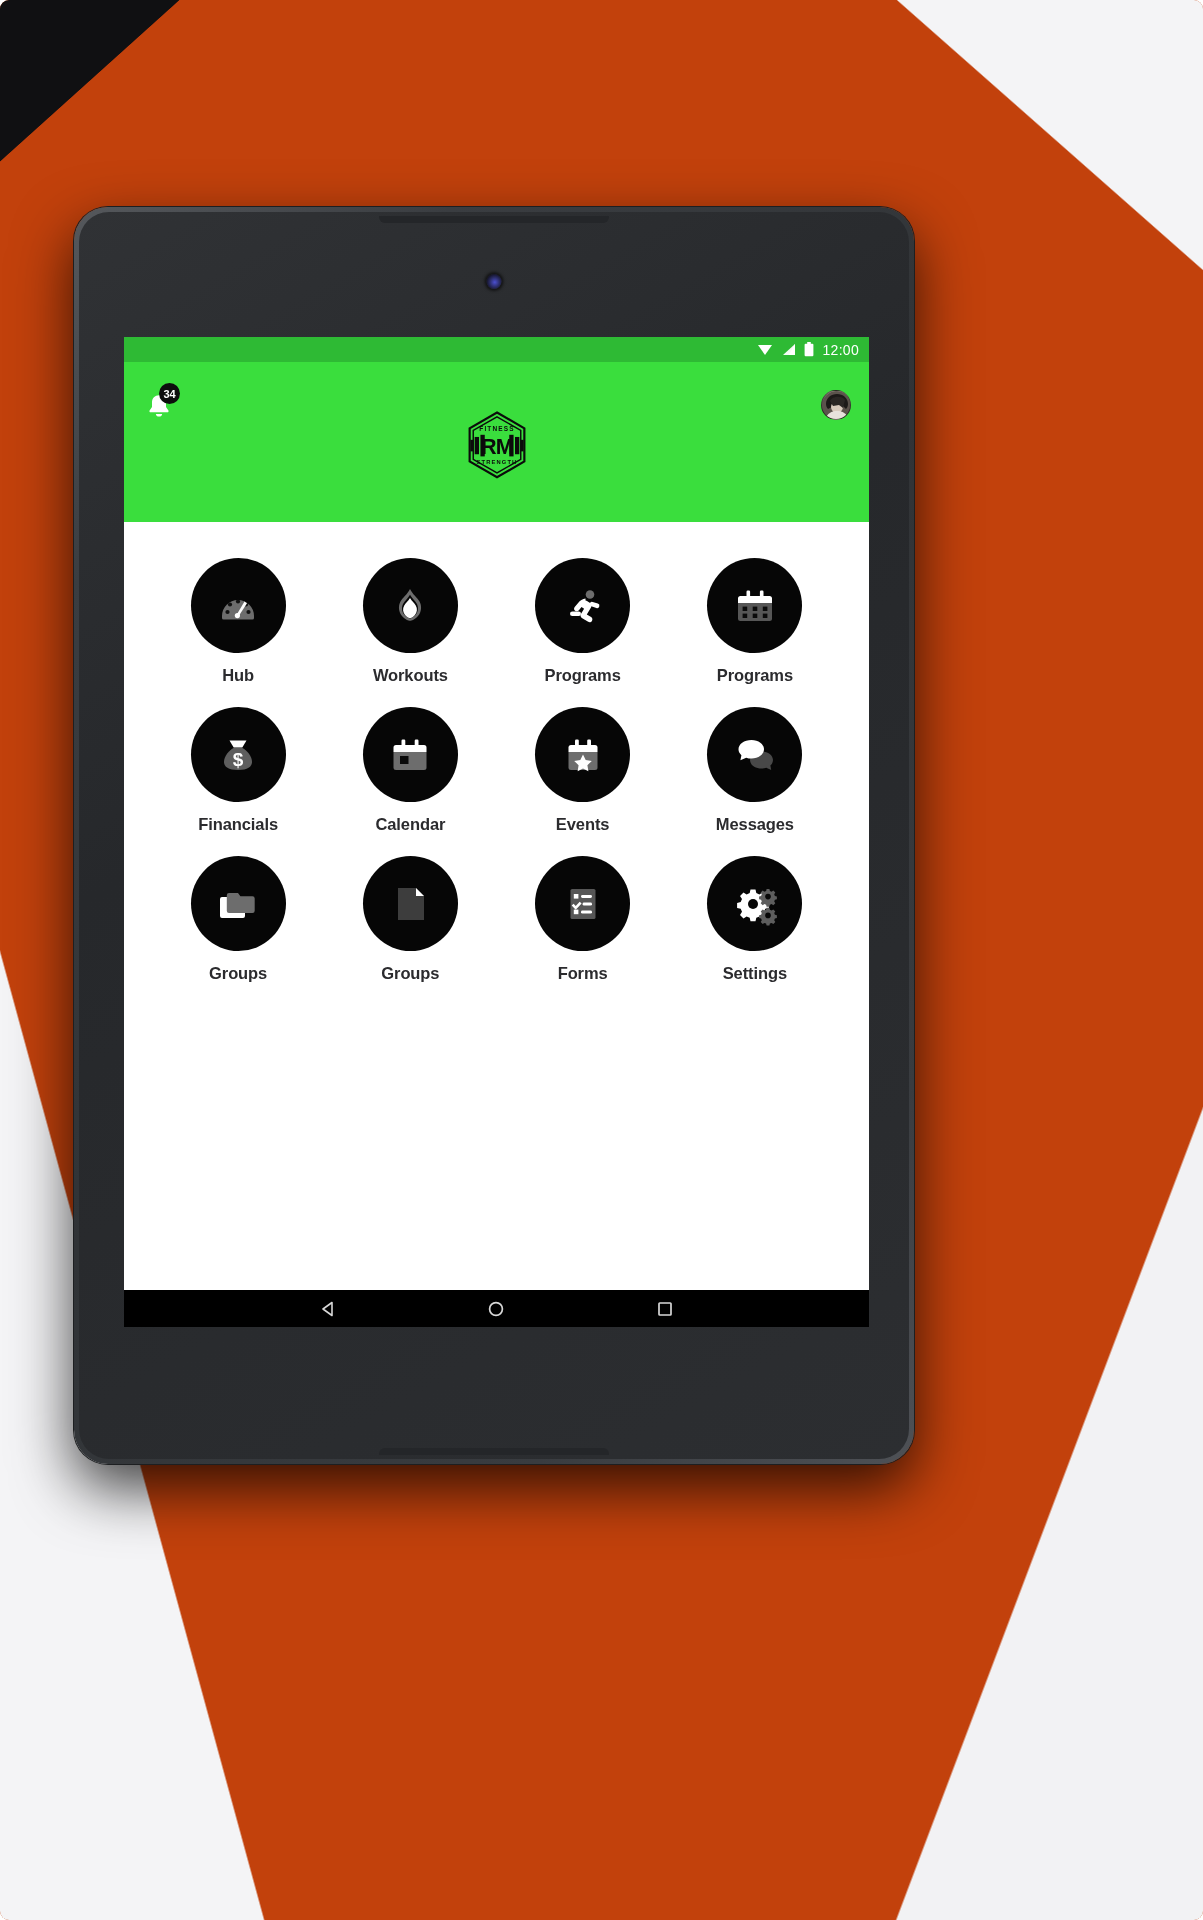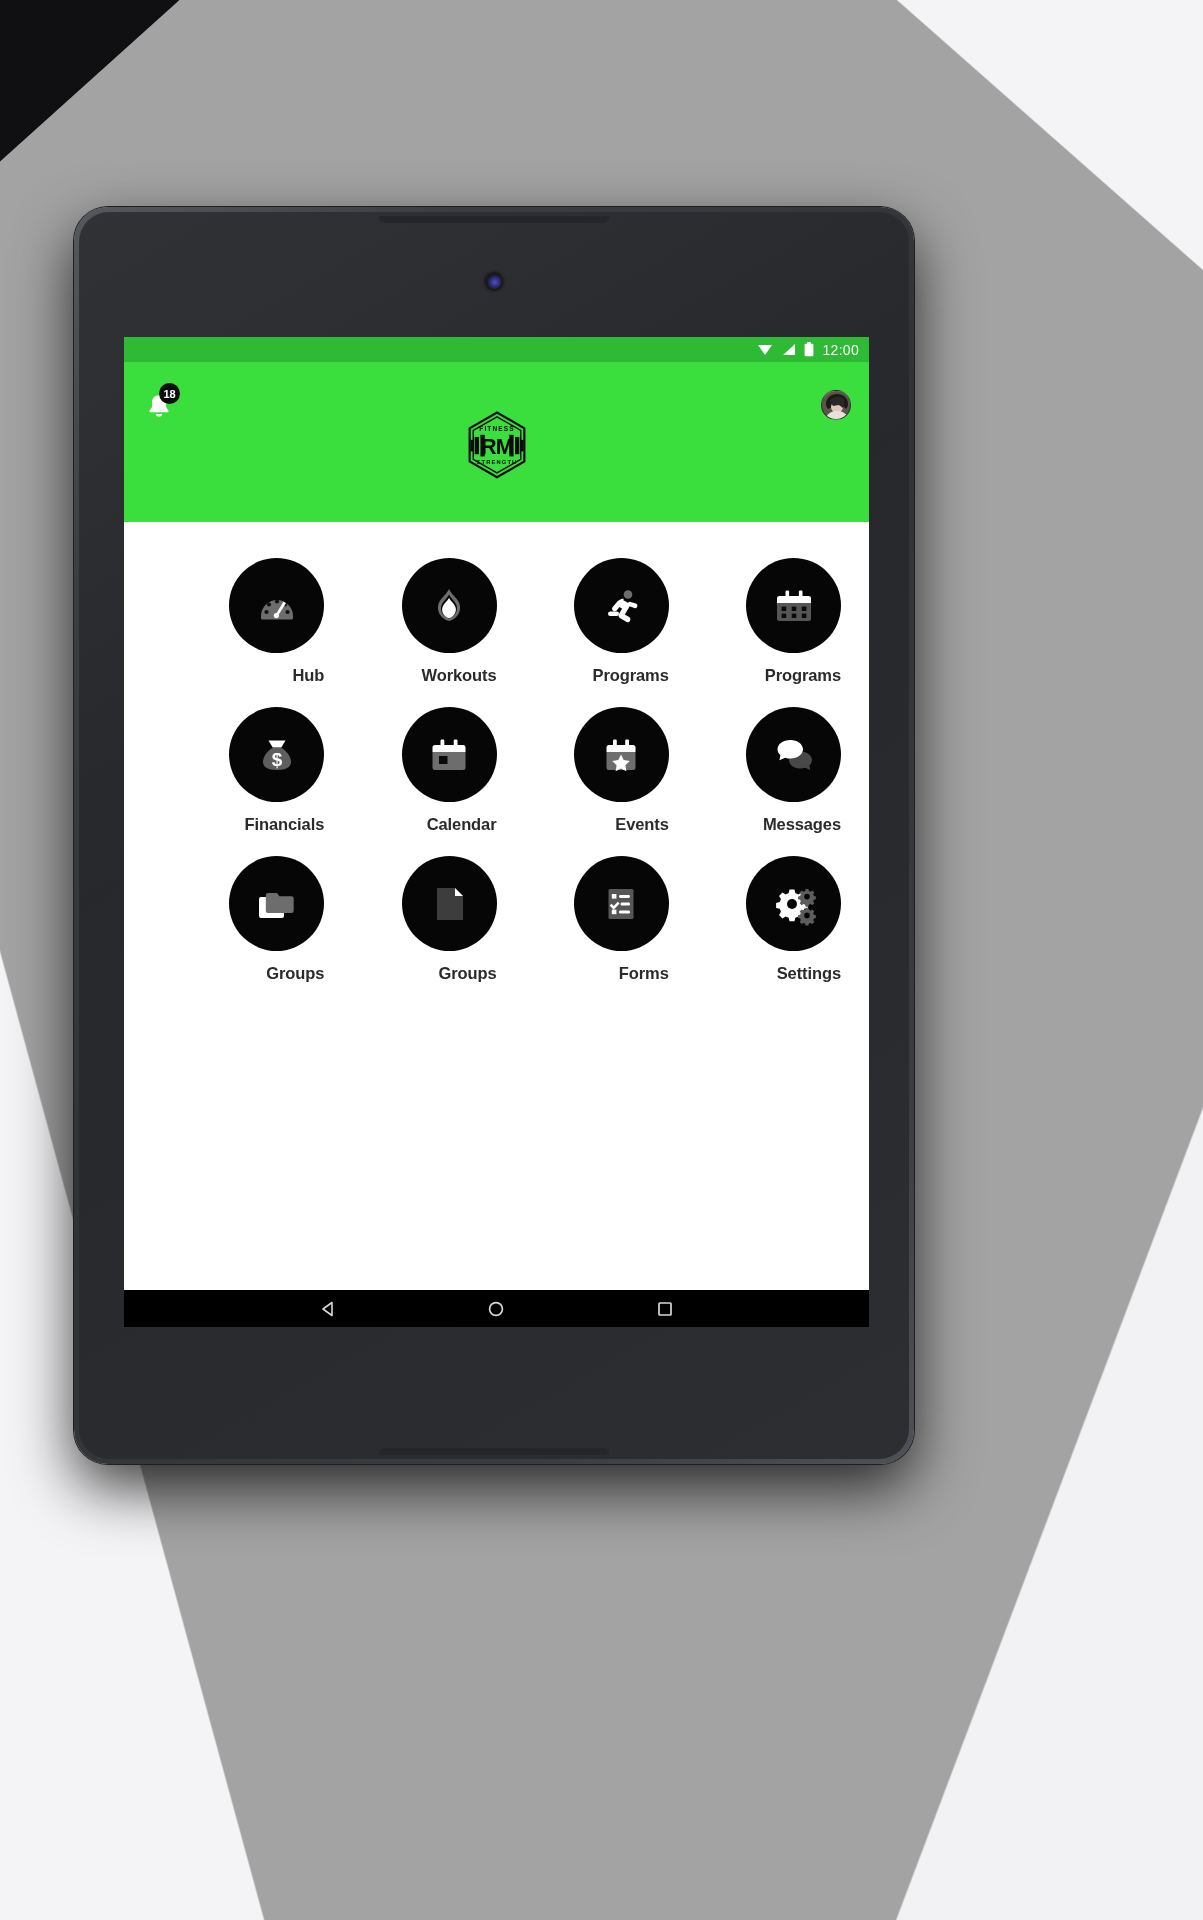--- a/index.html
+++ b/index.html
@@ -9,22 +9,23 @@
     height: 1920px;
     overflow: hidden;
     font-family: "Liberation Sans", sans-serif;
   }
 
   
   #scene {
     position: relative;
     width: 1203px;
     height: 1920px;
-    background: #a3a3a3;
+    background: #c2410c;
     overflow: hidden;
+    border-radius: 9px;
   }
   .bg-wedge-tr {
     position: absolute;
     top: -10px; right: -10px;
     width: 340px; height: 300px;
     background: linear-gradient(to bottom left, #f4f4f6 0%, #f4f4f6 48%, transparent 48.3%);
   }
   .bg-wedge-bl {
     position: absolute;
     left: -10px; bottom: -10px;
@@ -174,21 +175,21 @@
   
   #grid {
     display: grid;
     grid-template-columns: repeat(4, 1fr);
     row-gap: 0px;
     padding: 24px 28px 0 28px;
   }
   .tile {
     display: flex;
     flex-direction: column;
-    align-items: flex-end;
+    align-items: center;
     cursor: pointer;
     padding-top: 12px;
     padding-bottom: 10px;
   }
   .tile-circle {
     width: 95px; height: 95px;
     border-radius: 50%;
     background: #060606;
     display: flex;
     align-items: center;
@@ -257,21 +258,21 @@
 
         <div id="header">
 
           <div id="notif-btn">
             <span>
               <svg width="34" height="34" viewBox="0 0 34 34">
                 <path d="M17 6.2c-4.1 0-7 3.1-7 7.1v4.6l-2.4 3.6c-.5.8.05 1.8 1 1.8h16.8c.95 0 1.5-1 1-1.8L24 17.9v-4.6c0-4-2.9-7.1-7-7.1z" fill="#ffffff"></path>
                 <path d="M17 27.6c1.7 0 3.1-1.2 3.1-2.7h-6.2c0 1.5 1.4 2.7 3.1 2.7z" fill="#ffffff"></path>
               </svg>
             </span>
-            <span id="notif-badge">18</span>
+            <span id="notif-badge">34</span>
           </div>
 
           <div id="logo-wrap">
             <svg width="72" height="72" viewBox="0 0 100 100">
 
               <polygon points="50,5 88,27 88,73 50,95 12,73 12,27" fill="none" stroke="#0b0b0b" stroke-width="3"></polygon>
               <polygon points="50,11 83,30 83,70 50,89 17,70 17,30" fill="none" stroke="#0b0b0b" stroke-width="2"></polygon>
 
               <text x="50" y="31" text-anchor="middle" font-family="'Liberation Sans', sans-serif" font-size="9" font-weight="700" letter-spacing="1.6" fill="#0b0b0b">FITNESS</text>
 

